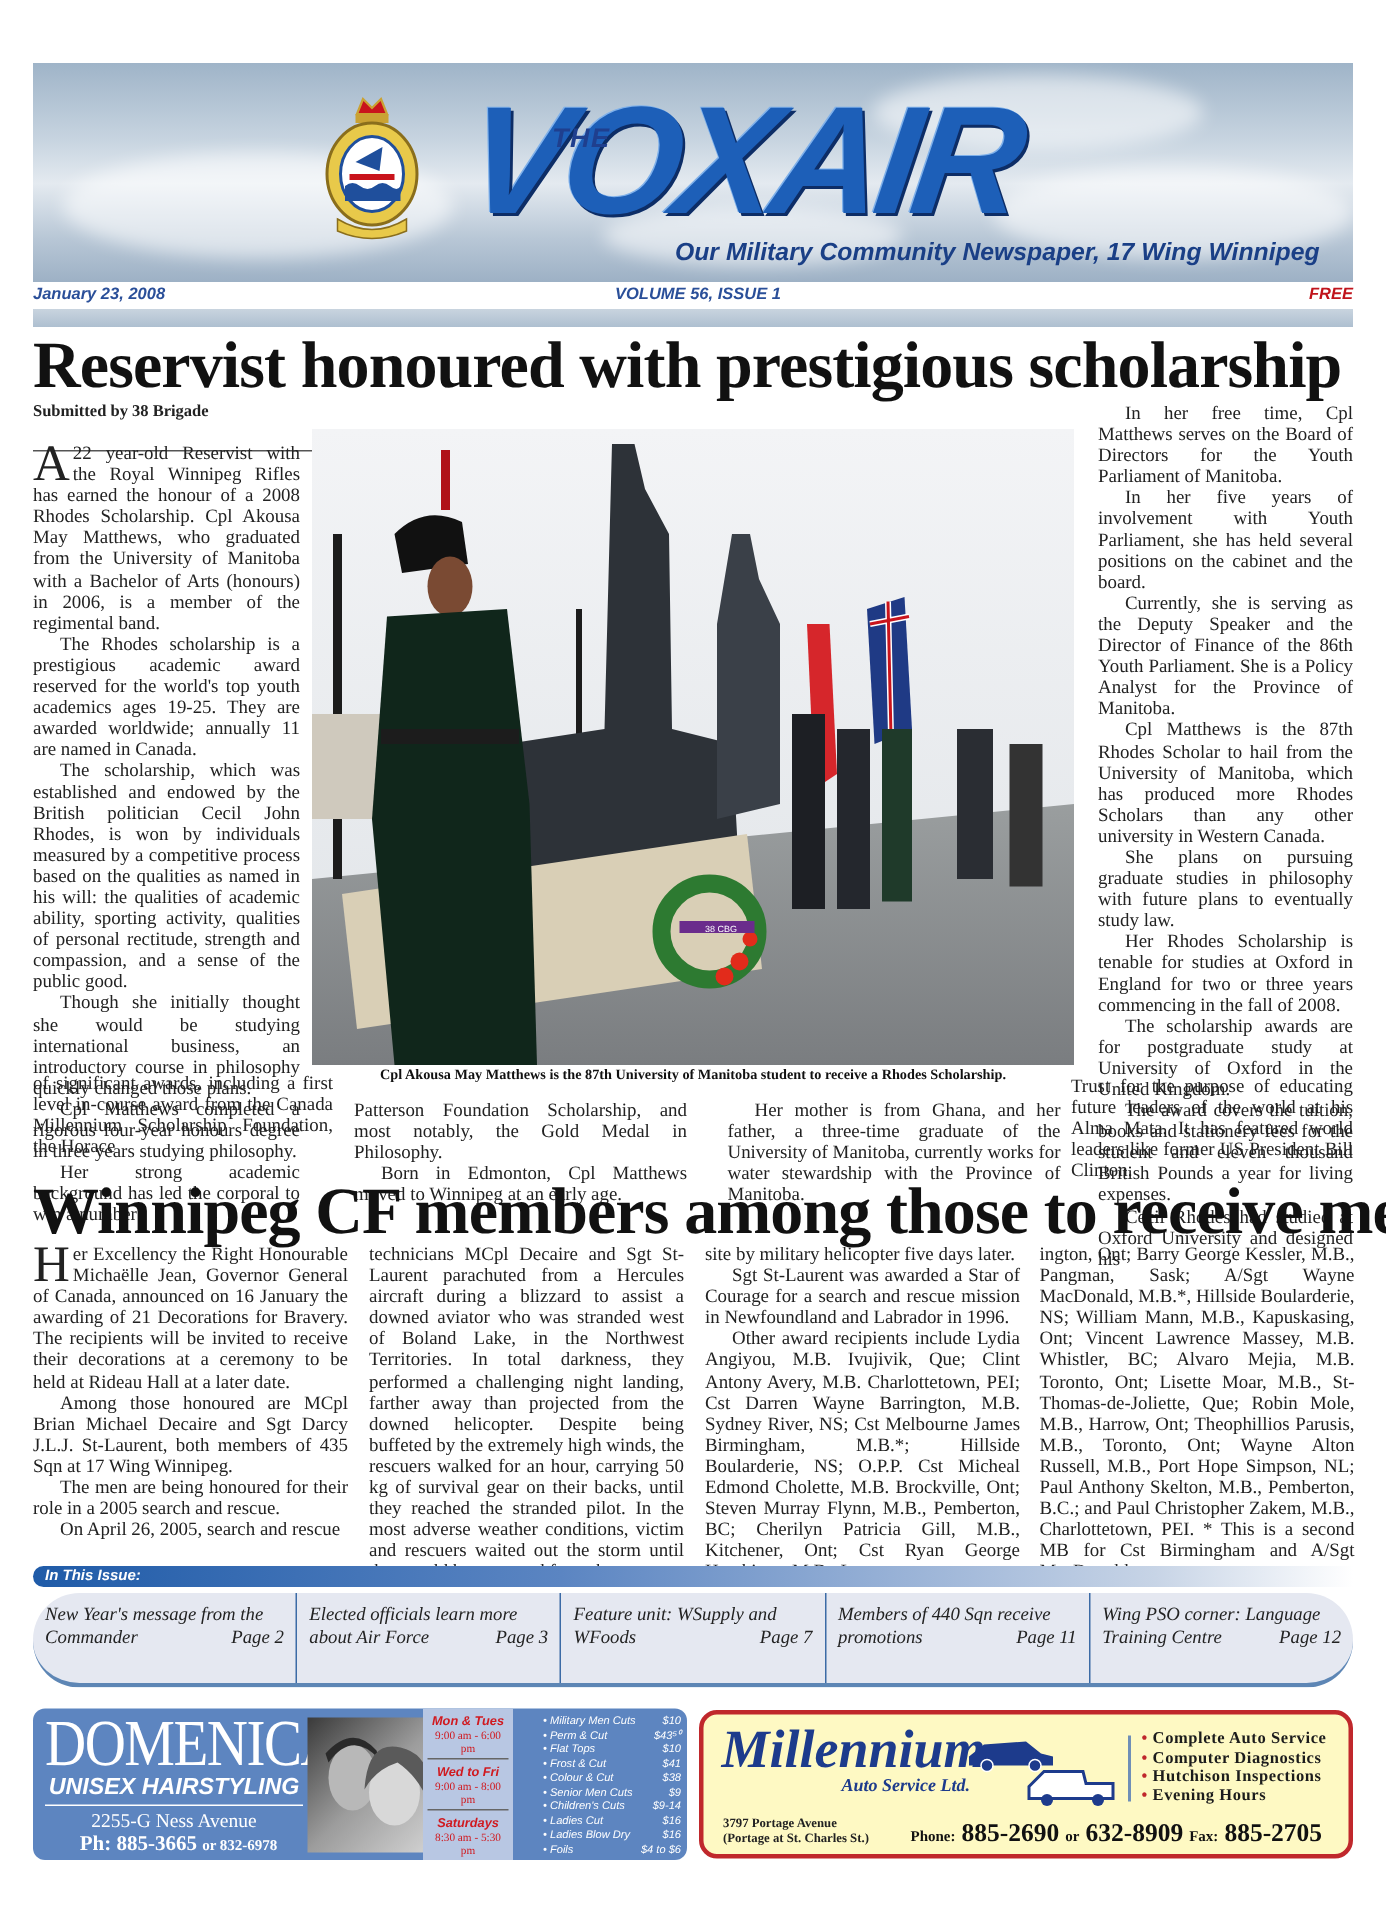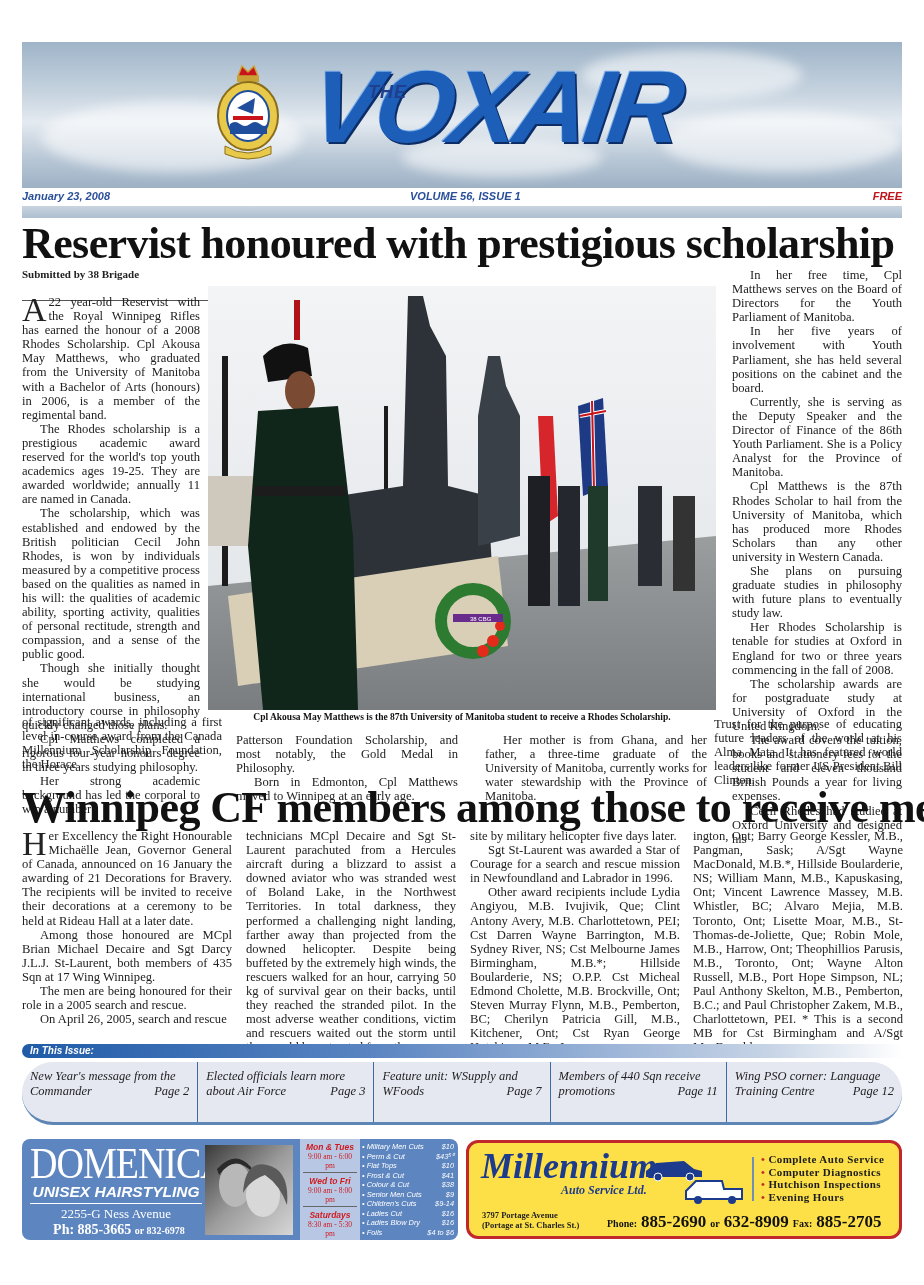--- a/index.html
+++ b/index.html
@@ -62,27 +62,27 @@
   .issue-page { float: right; }
 
   
   #ad-domenica { left: 22px; top: 1139px; width: 436px; height: 101px; background: #5d85c0; border-radius: 8px; overflow: hidden; }
   #dom-name { left: 8px; top: 2px; width: 172px; text-align: center; font-family: "Liberation Serif", serif; font-size: 38px; color: #fff; letter-spacing: -1px; transform: scaleY(1.15); }
   #dom-sub { left: 8px; top: 44px; width: 172px; text-align: center; font-family: "Liberation Sans", sans-serif; font-weight: bold; font-style: italic; font-size: 15.5px; color: #fff; border-bottom: 1px solid #fff; padding-bottom: 2px; }
   #dom-address { left: 8px; top: 67px; width: 172px; text-align: center; font-size: 13px; color: #fff; }
   #dom-phone { left: 8px; top: 83px; width: 178px; text-align: center; font-weight: bold; color: #fff; font-size: 14px; }
   #dom-phone .alt { font-size: 10px; }
   #dom-photo { left: 183px; top: 6px; width: 88px; height: 90px; background: linear-gradient(135deg,#3a3a3a,#9c9c9c 50%,#d6d6d6); }
-  #dom-hours { left: 278px; top: 0px; width: 60px; height: 101px; background: #b8c7e3; text-align: center; font-size: 8px; }
+  #dom-hours { left: 260px; top: 0px; width: 60px; height: 101px; background: #b8c7e3; text-align: center; font-size: 8px; }
   .hours-day { font-family: "Liberation Sans", sans-serif; font-weight: bold; font-style: italic; color: #d01a20; font-size: 8.5px; margin-top: 3px; }
   .hours-time { color: #d01a20; font-size: 7.5px; border-bottom: 1px solid #666; padding-bottom: 2px; margin: 0 3px; }
   #dom-prices { left: 340px; top: 3px; width: 92px; font-family: "Liberation Sans", sans-serif; font-style: italic; font-size: 7.4px; color: #fff; line-height: 9.5px; }
   .price-row { display: flex; justify-content: space-between; }
 
-  #ad-millennium { left: 466px; top: 1140px; width: 436px; height: 99px; background: #fde047; border: 3px solid #c0282c; border-radius: 12px; overflow: hidden; }
+  #ad-millennium { left: 466px; top: 1140px; width: 436px; height: 99px; background: #fef9c3; border: 3px solid #c0282c; border-radius: 12px; overflow: hidden; }
   #mil-logo { left: 12px; top: 2px; font-family: "Liberation Serif", serif; font-style: italic; font-weight: bold; font-size: 36px; color: #1d3b8c; }
   #mil-sub { left: 92px; top: 40px; font-family: "Liberation Serif", serif; font-style: italic; font-weight: bold; font-size: 12px; color: #1d3b8c; }
   #mil-cars { left: 175px; top: 12px; width: 100px; height: 50px; }
   #mil-divider { left: 283px; top: 14px; width: 2px; height: 44px; background: #6f8fb7; }
   #mil-services { left: 292px; top: 10px; font-size: 11px; font-weight: bold; color: #1c1c1c; line-height: 12.5px; letter-spacing: 0.4px; }
   #mil-services .bullet { color: #c0282c; }
   #mil-address { left: 13px; top: 67px; font-size: 8.5px; font-weight: bold; line-height: 10px; color: #222; }
   #mil-phones { left: 138px; top: 69px; font-weight: bold; color: #111; white-space: nowrap; }
   #mil-phones .lbl { font-size: 10px; }
   #mil-phones .num { font-size: 17px; }
@@ -100,20 +100,21 @@
     <rect x="22" y="12" width="22" height="6" fill="#caa233"></rect>
     <ellipse cx="33" cy="52" rx="30" ry="34" fill="#e8c94a" stroke="#8a6e1c" stroke-width="2"></ellipse>
     <ellipse cx="33" cy="52" rx="21" ry="25" fill="#ffffff" stroke="#1f4f9c" stroke-width="2"></ellipse>
     <path d="M22 44 L40 34 L38 50 Z" fill="#1f4f9c"></path>
     <rect x="18" y="52" width="30" height="4" fill="#c9141c"></rect>
     <path d="M15 60 Q20 56 25 60 T35 60 T45 60 T52 60 L52 70 L15 70 Z" fill="#1f4f9c"></path>
     <path d="M10 82 Q33 96 56 82 L56 90 Q33 100 10 90 Z" fill="#e8c94a" stroke="#8a6e1c"></path>
   </svg>
   <div id="voxair-title" class="abs">VOXAIR</div>
   <div id="the-label" class="abs">THE</div>
+  <div id="tagline" class="abs">Our Military Community Newspaper, 17 Wing Winnipeg</div>
 </div>
 <div id="dateline" class="abs">
   <span id="date-text">January 23, 2008</span>
   <span id="volume-text">VOLUME 56, ISSUE 1</span>
   <span id="free-text">FREE</span>
 </div>
 <div id="dateline-bar" class="abs"></div>
 
 <div id="headline-1" class="abs headline">Reservist honoured with prestigious scholarship</div>
 <div id="byline" class="abs">Submitted by 38 Brigade</div>

